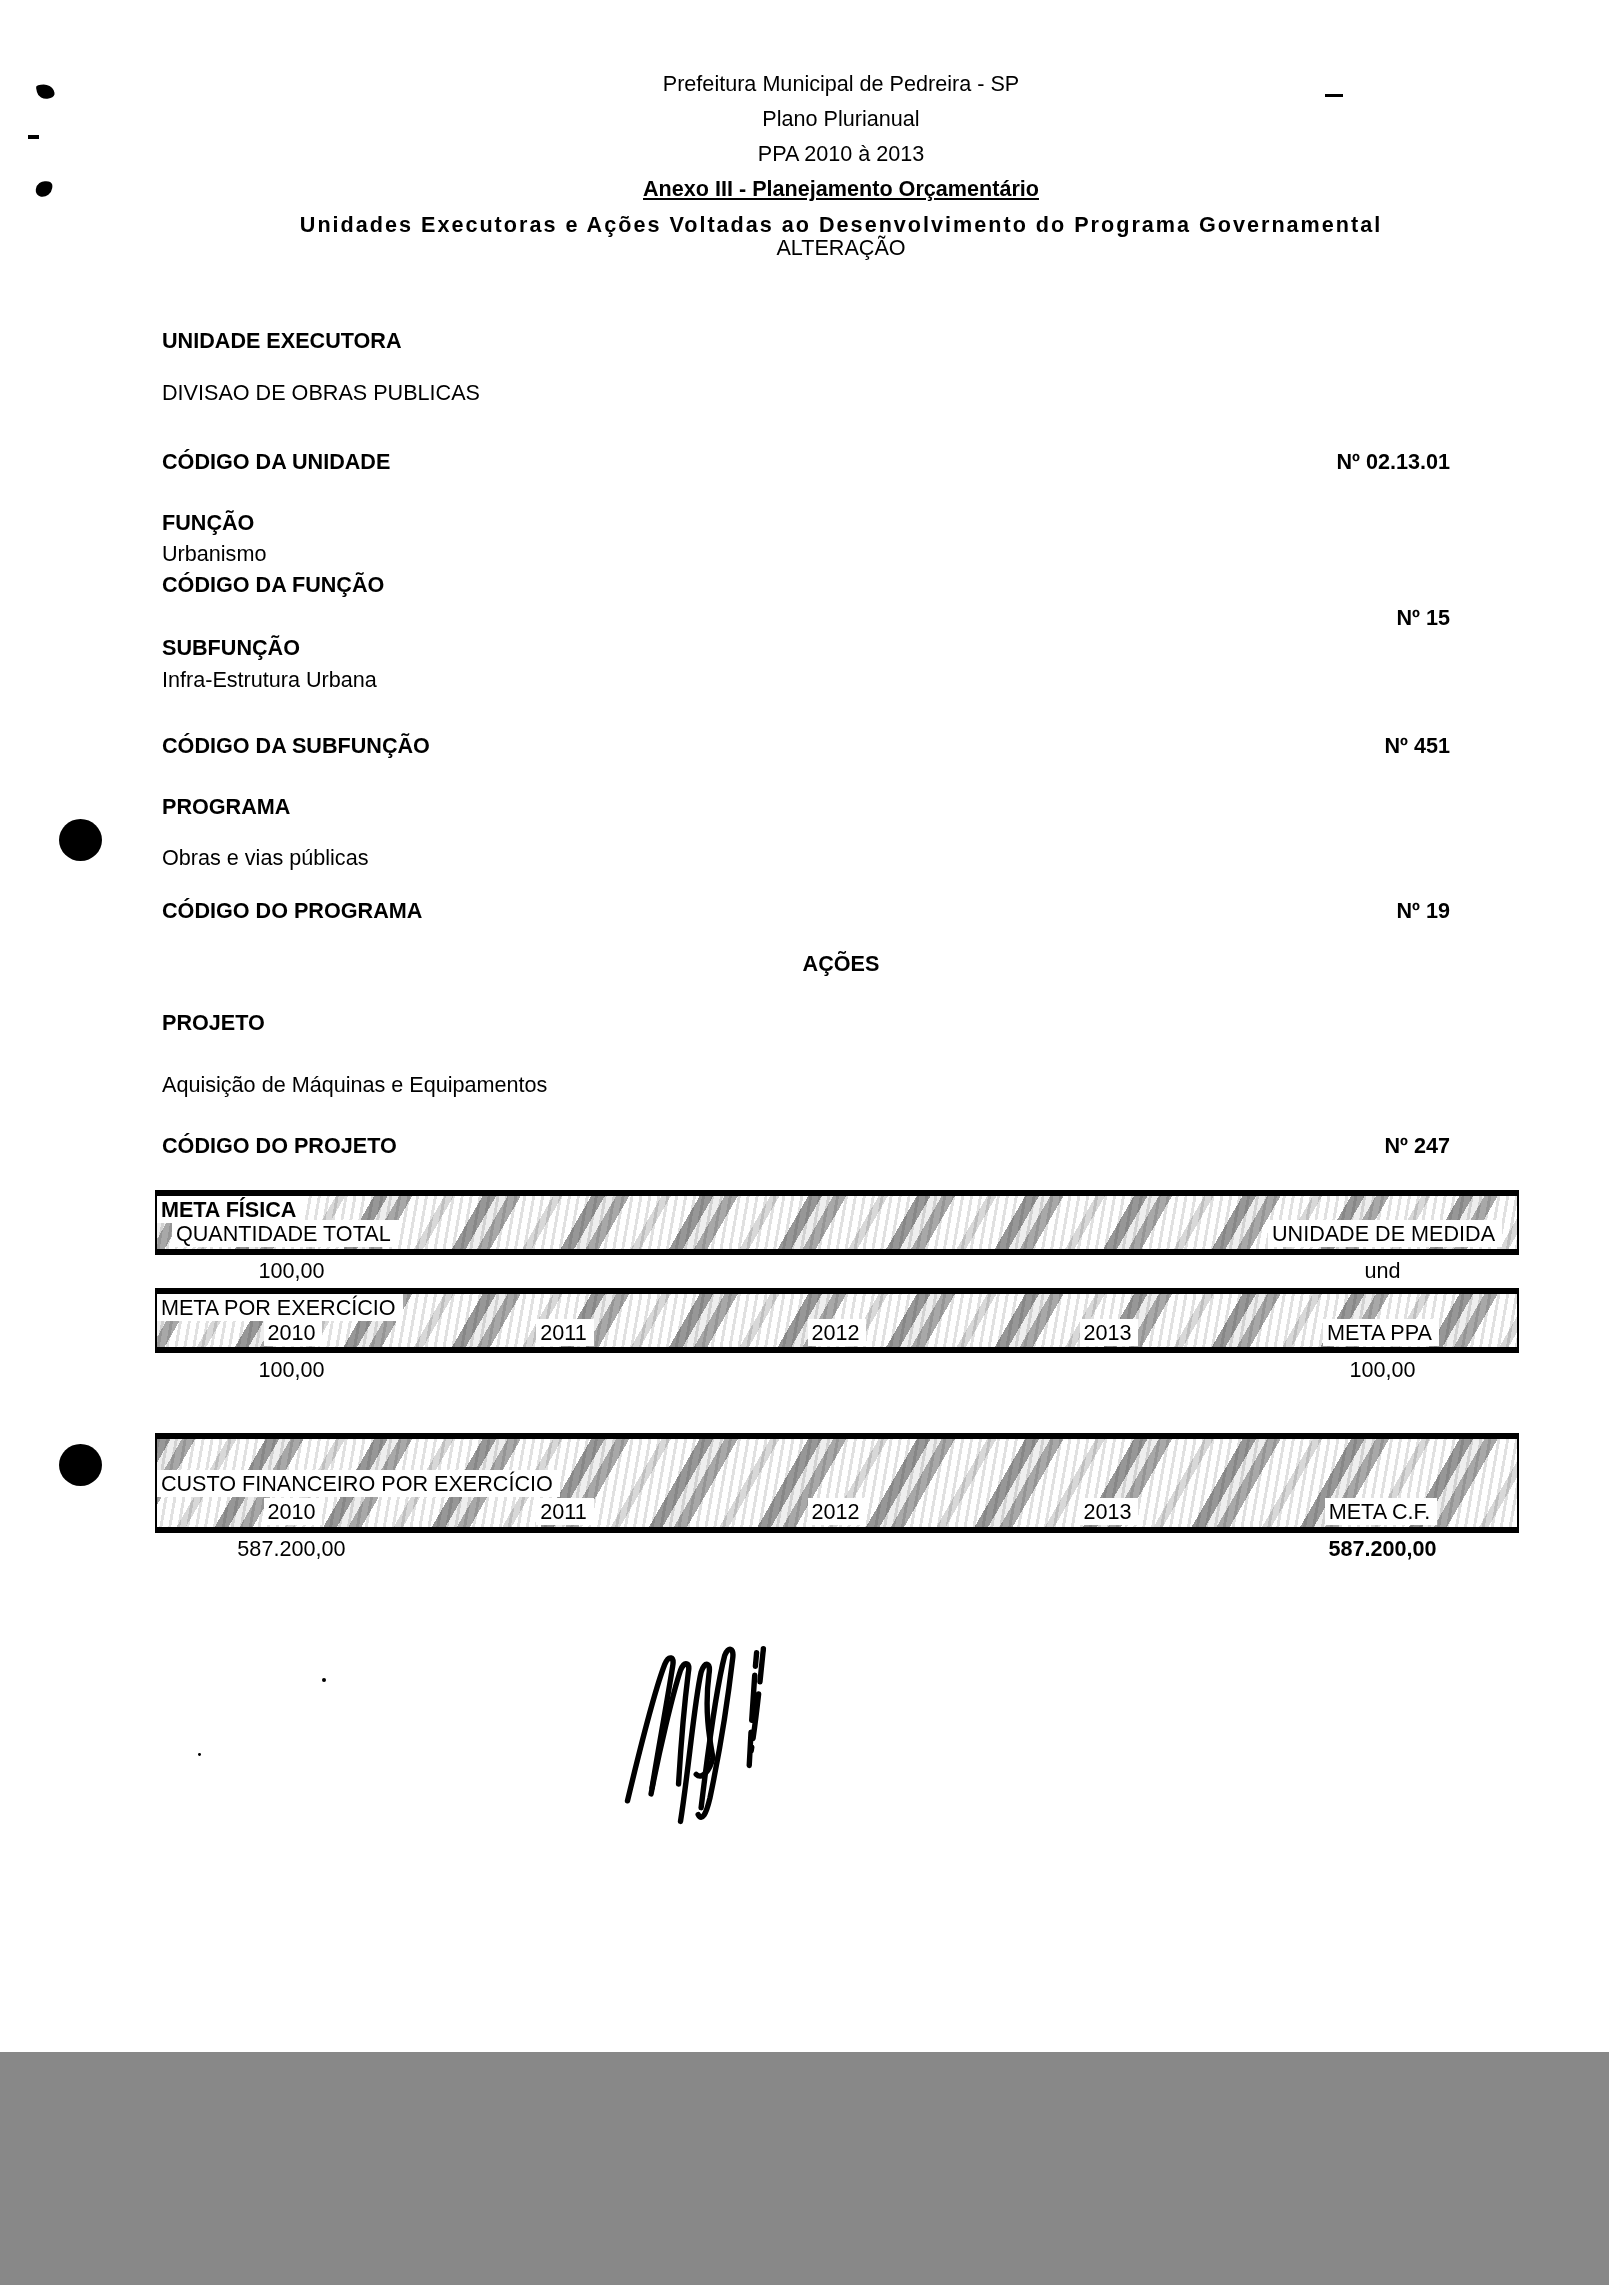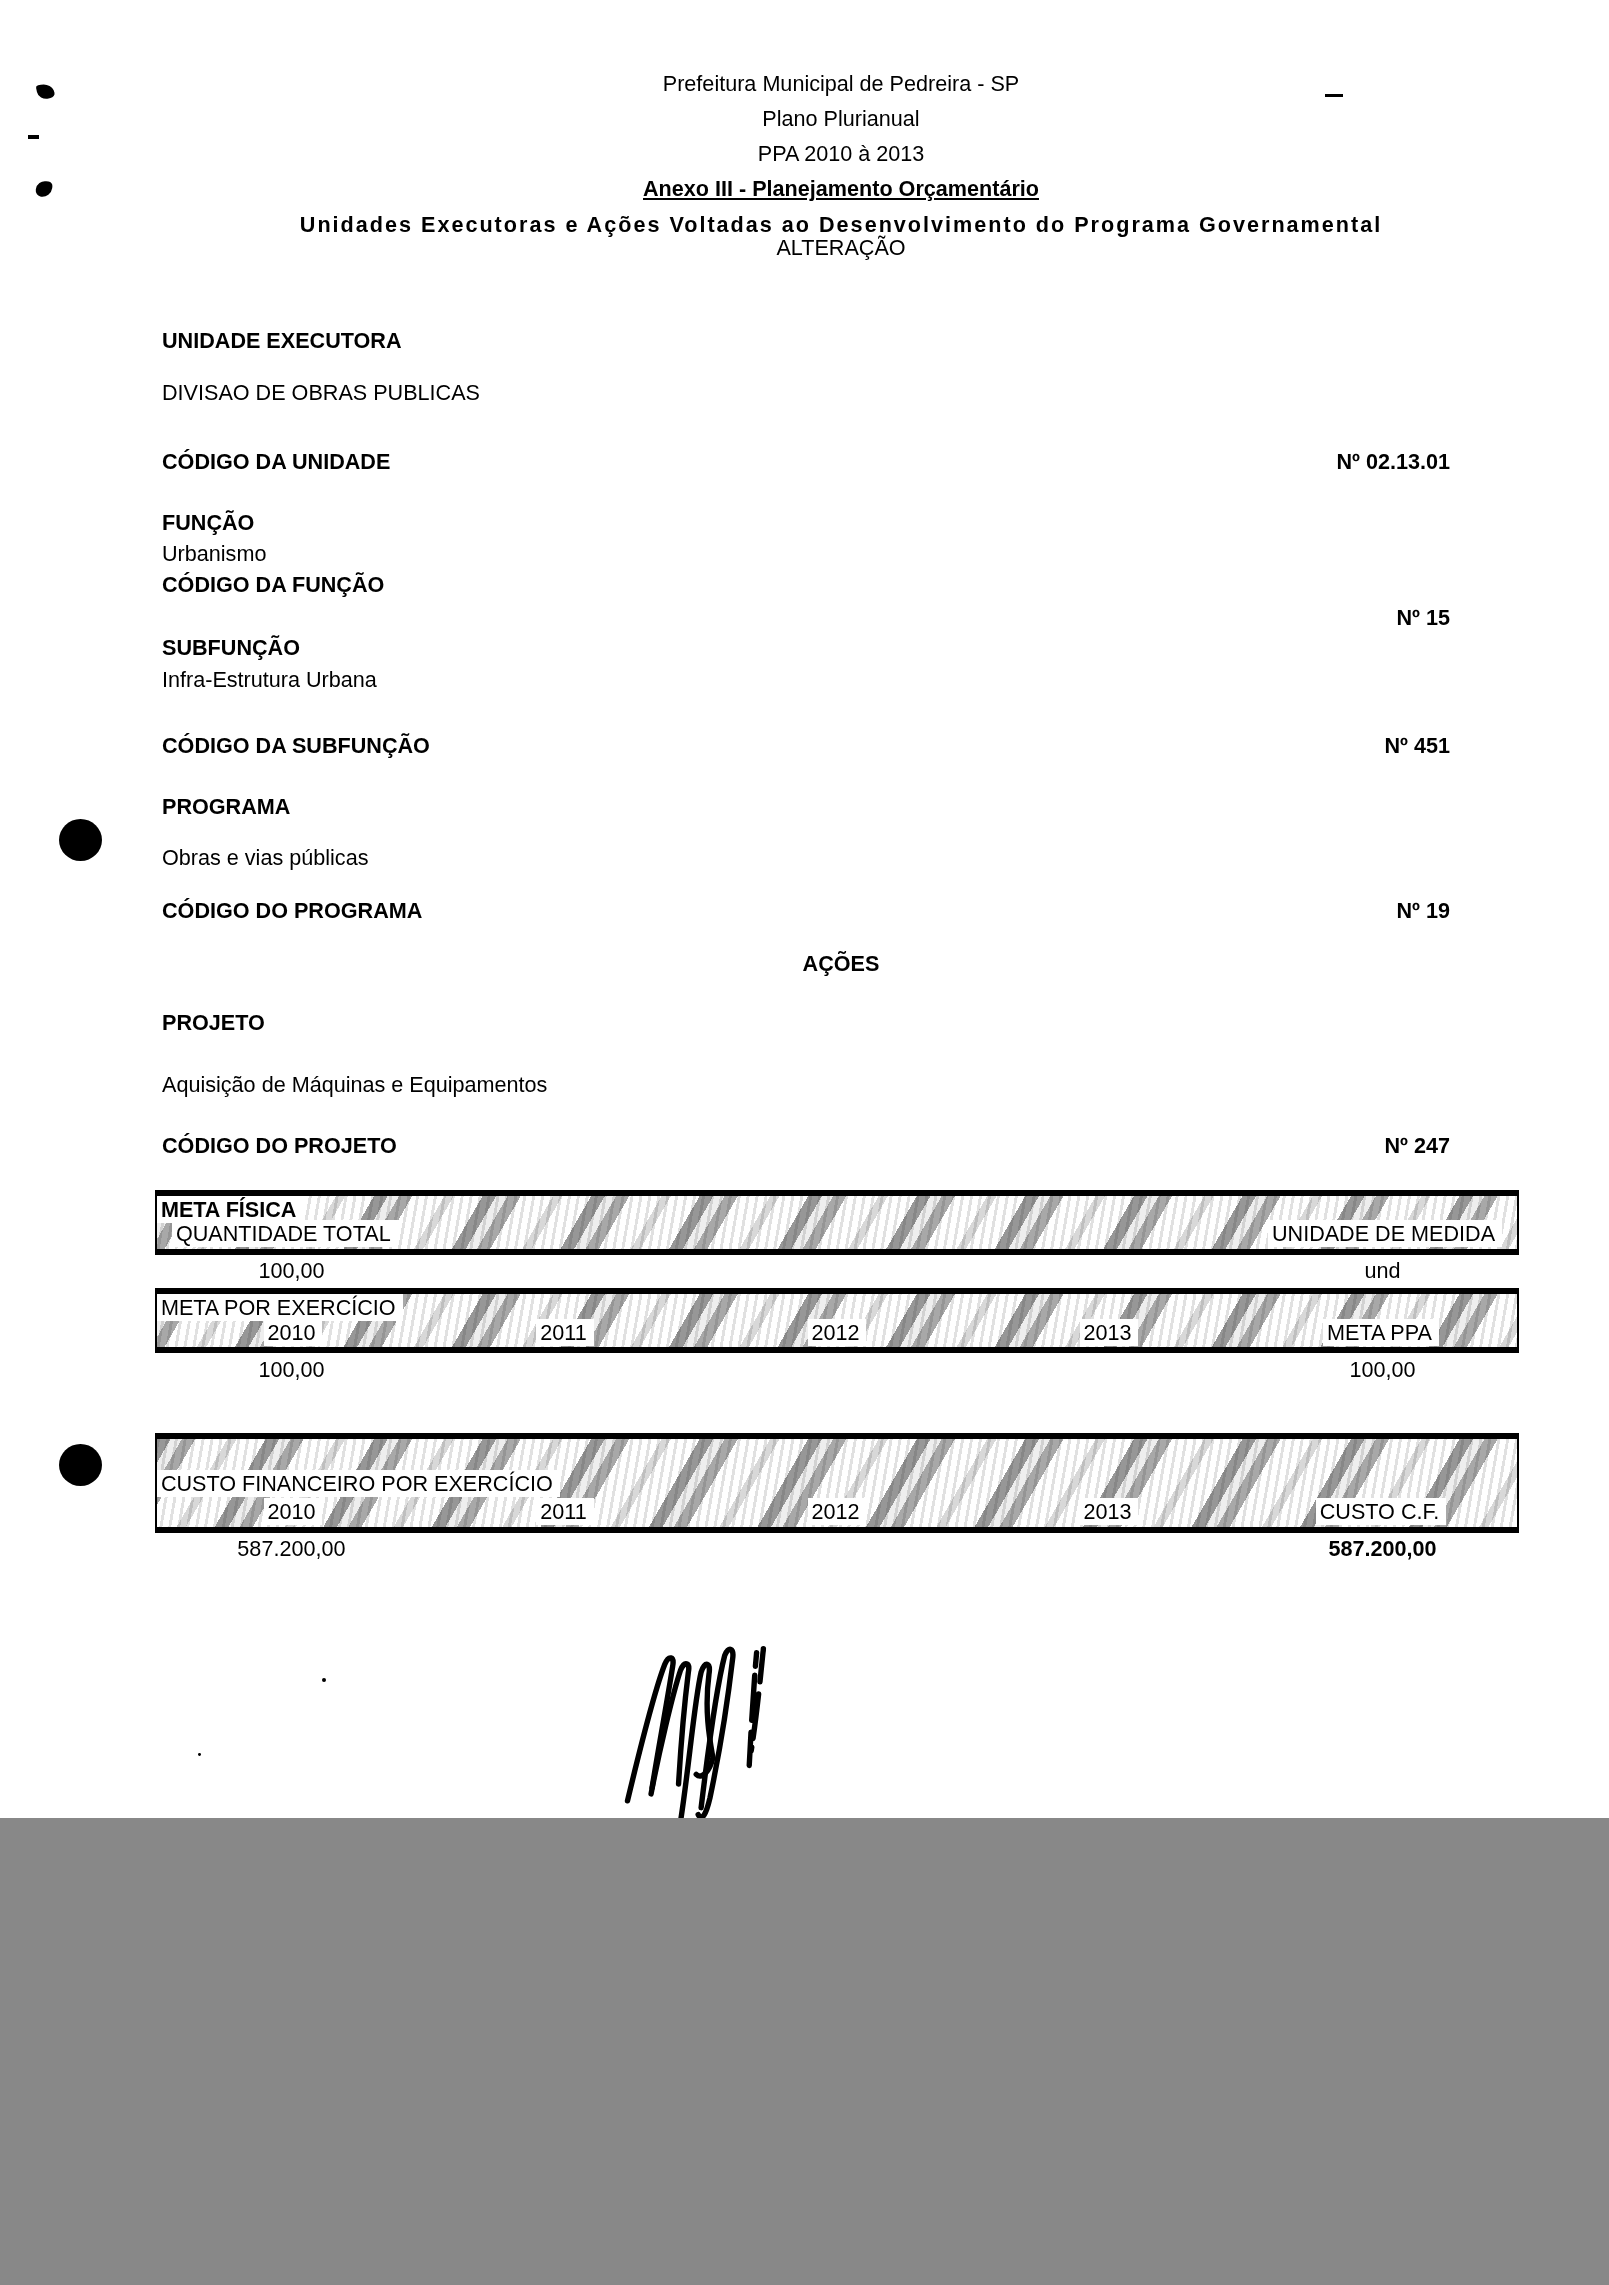--- a/index.html
+++ b/index.html
@@ -1,18 +1,18 @@
 <!DOCTYPE html>
 <html><head>
 <meta charset="utf-8">
 <style>
   html,body{margin:0;padding:0;background:#888;}
   .page{
     position:relative;
-    width:1609px;height:1818px;
+    width:1609px;height:2052px;
     margin:0 auto;
     background:#fff;
     font-family:"Liberation Sans", sans-serif;
     color:#000;
     overflow:hidden;
   }
   .abs{position:absolute;white-space:nowrap;}
   .t{font-size:21.6px;line-height:26.5px;}
   .b{font-weight:bold;}
   .ls2{letter-spacing:2px;}
@@ -145,21 +145,21 @@
 
   <div class="noise-box" style="top:1433px;height:100px;">
     <div class="box-line" style="top:32px;">
       <span class="tag">CUSTO FINANCEIRO POR EXERCÍCIO</span>
     </div>
     <div class="box-line grid5" style="bottom:2.9px;">
       <div><span class="tag">2010</span></div>
       <div><span class="tag">2011</span></div>
       <div><span class="tag">2012</span></div>
       <div><span class="tag">2013</span></div>
-      <div><span class="tag">CUSTO C.F.</span></div>
+      <div><span class="tag">META C.F.</span></div>
     </div>
   </div>
   <div class="values-row grid5" style="top:1537px;">
     <div>587.200,00</div>
     <div></div>
       <div></div>
       <div></div>
     <div class="b">587.200,00</div>
   </div>
 

